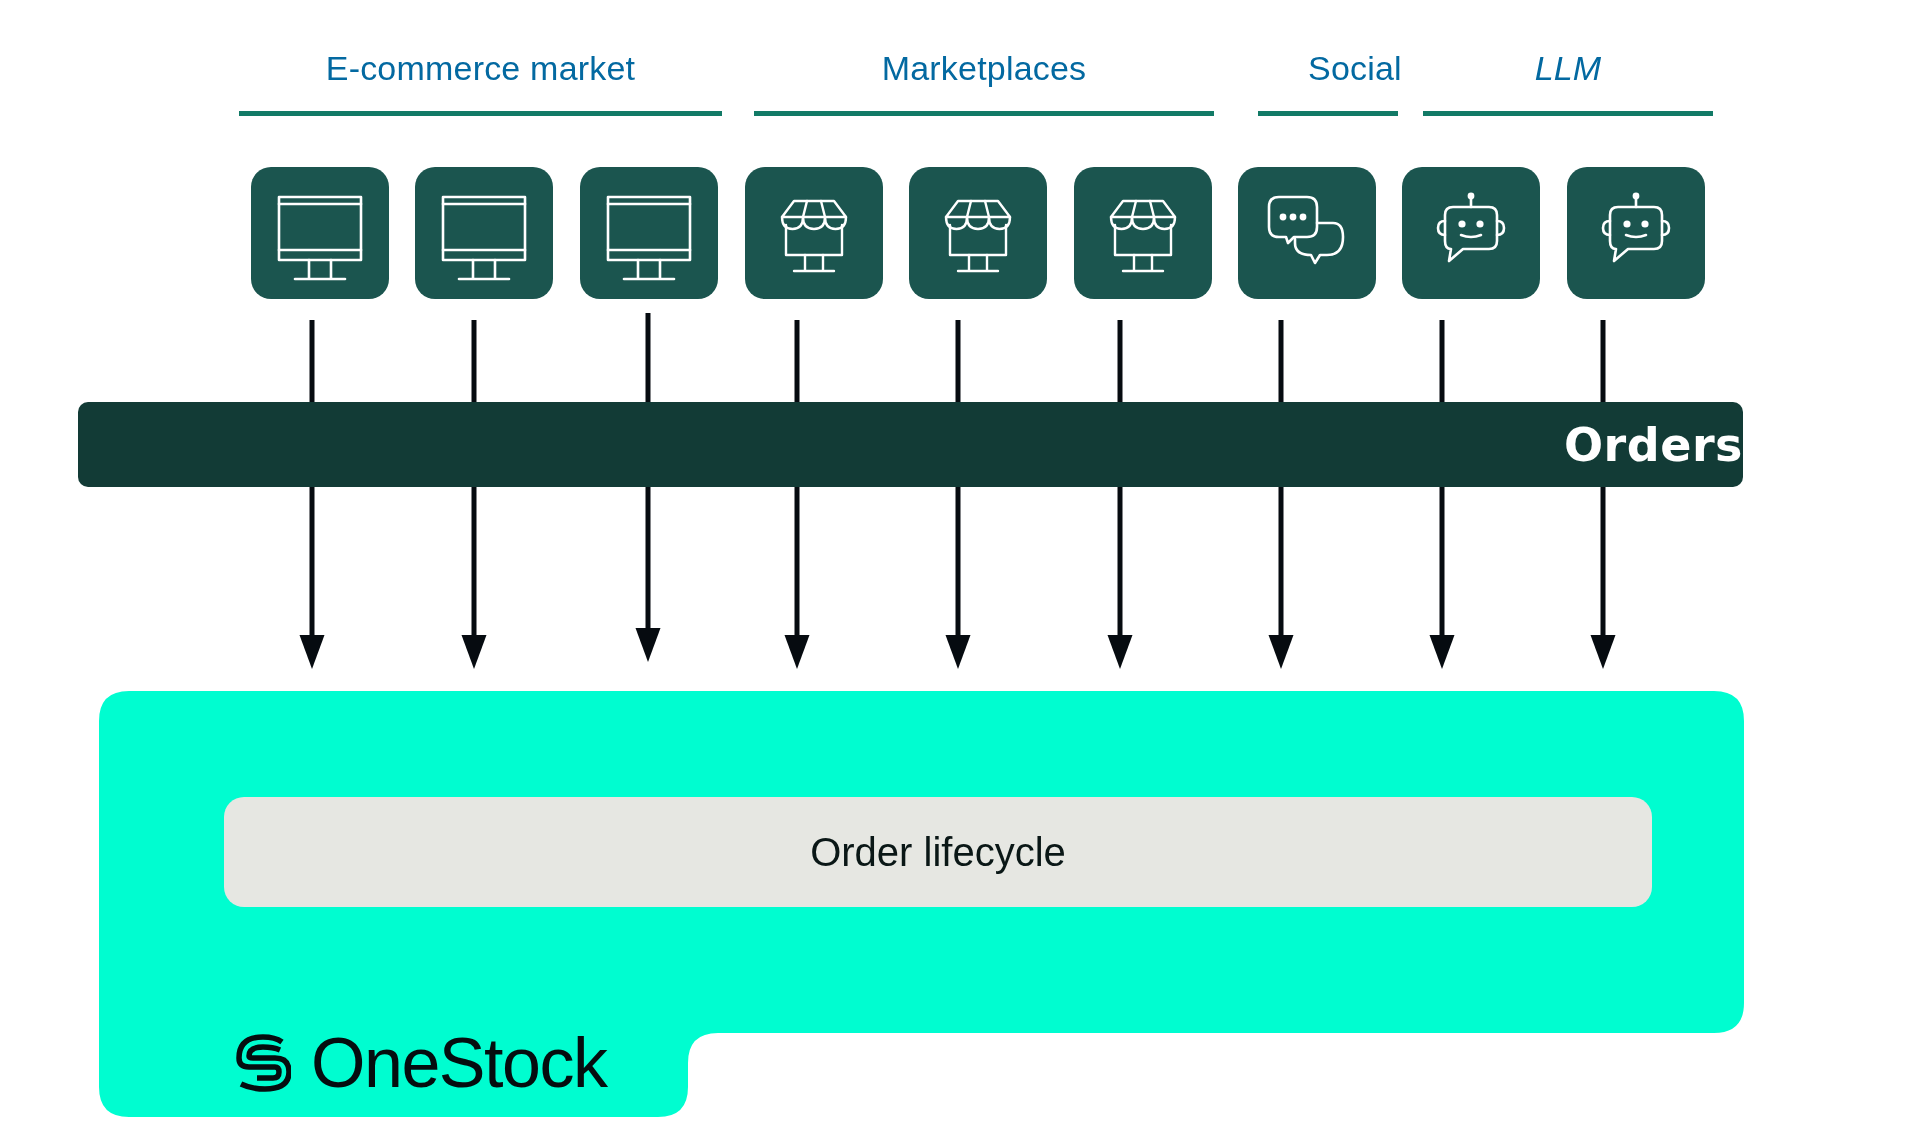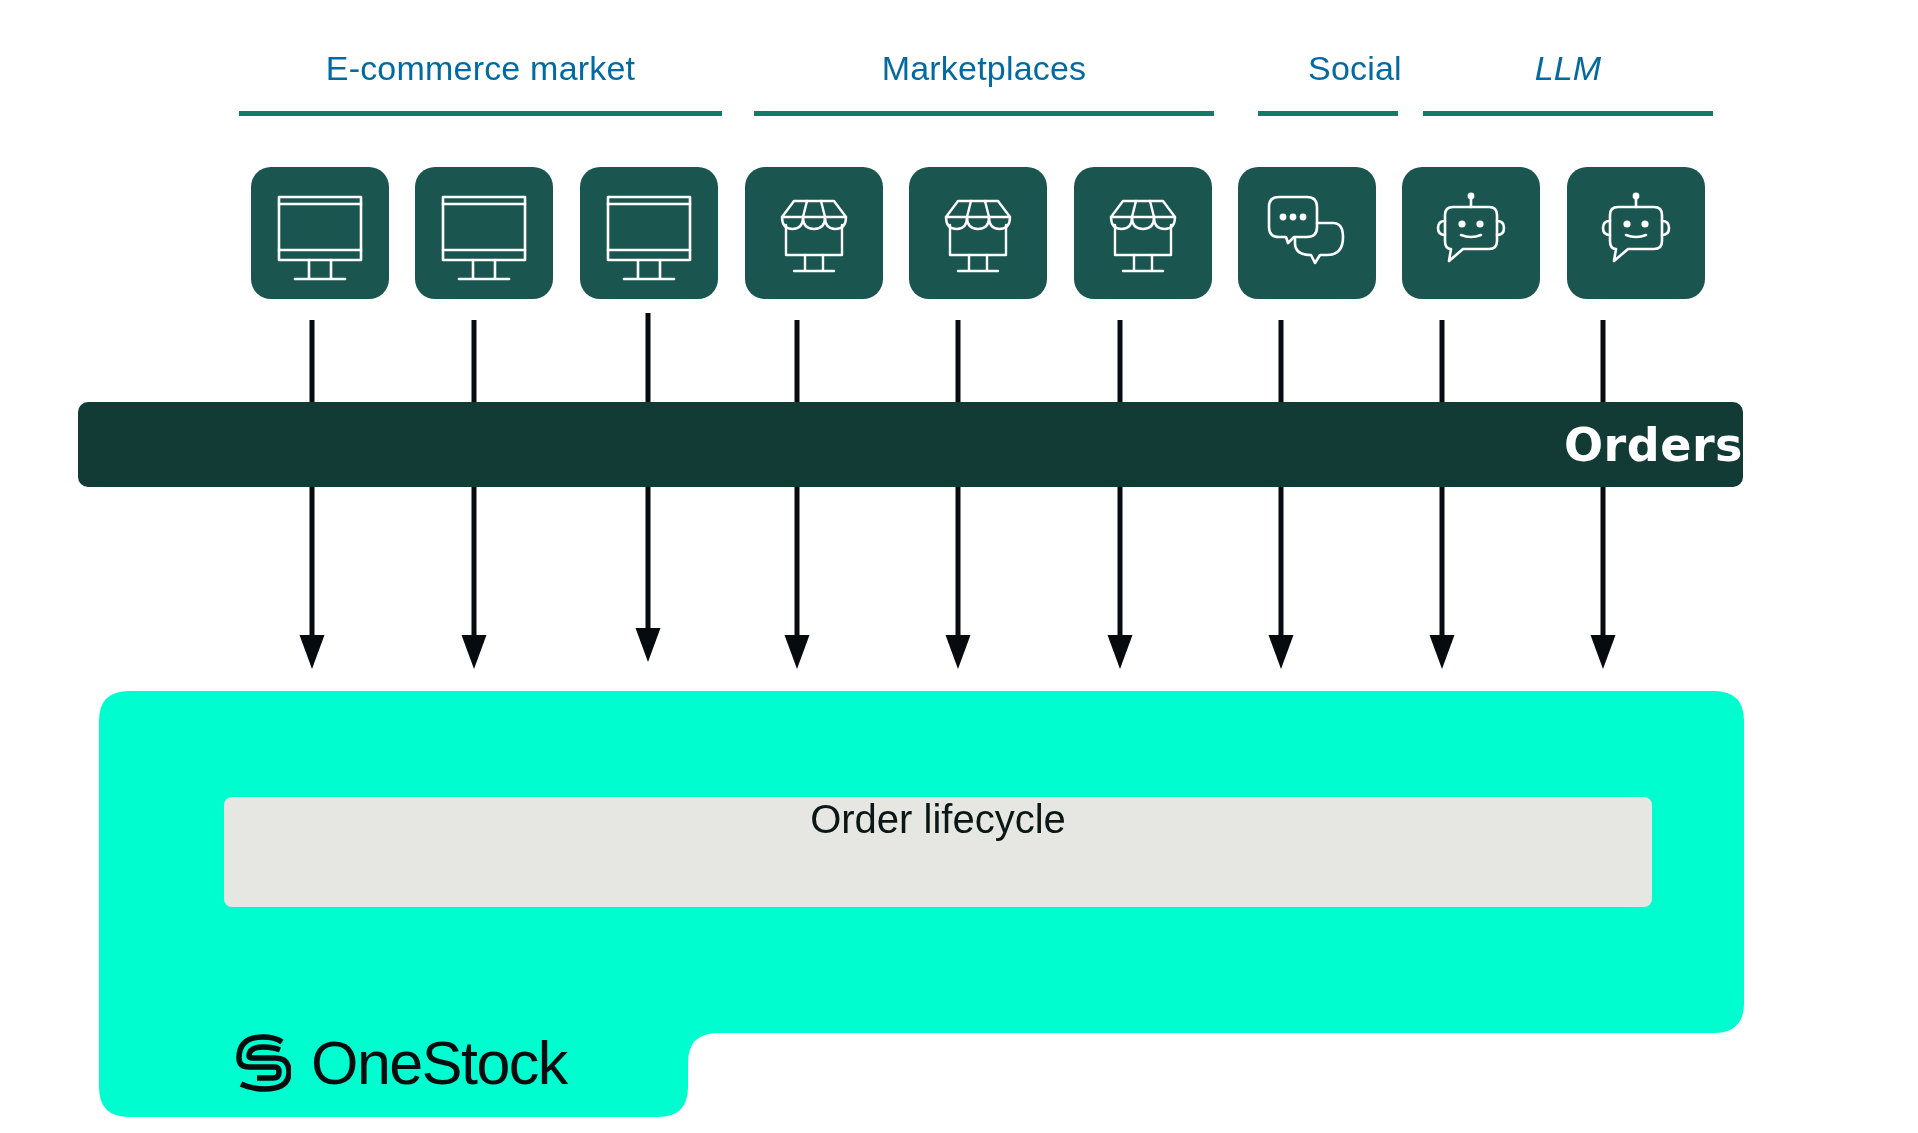--- a/index.html
+++ b/index.html
@@ -5,25 +5,25 @@
   html, body { margin: 0; padding: 0; background: #ffffff; }
   body { width: 1918px; height: 1133px; position: relative; overflow: hidden; font-family: "Liberation Sans", sans-serif; }
   .group-label { position: absolute; top: 48px; height: 40px; line-height: 40px; font-size: 34px; color: #0369a1; white-space: nowrap; text-align: center; font-family: "Liberation Sans", sans-serif; letter-spacing: 0.2px; }
   .group-line { position: absolute; top: 111px; height: 5px; background: #127a66; }
   .channel-box { position: absolute; top: 167px; width: 138px; height: 132px; border-radius: 20px; background: #1b554f; display: flex; align-items: center; justify-content: center; }
   .channel-box svg { width: 100px; height: 100px; overflow: visible; }
   #arrows { position: absolute; left: 0; top: 0; width: 1918px; height: 1133px; }
   .orders-bar { position: absolute; left: 78px; top: 402px; width: 1665px; height: 85px; border-radius: 10px; background: #123b36; display: flex; align-items: center; justify-content: flex-end; }
   .orders-label { color: #ffffff; font-size: 46px; font-weight: bold; font-family: "DejaVu Sans", sans-serif; letter-spacing: 0.5px; }
   #platform-shape { position: absolute; left: 0; top: 0; }
-  .lifecycle-box { position: absolute; left: 224px; top: 797px; width: 1428px; height: 110px; border-radius: 8px; background: #e6e7e2; display: flex; align-items: flex-start; justify-content: center; }
+  .lifecycle-box { position: absolute; left: 224px; top: 797px; width: 1428px; height: 110px; border-radius: 20px; background: #e6e7e2; display: flex; align-items: center; justify-content: center; }
   .lifecycle-label { font-size: 40px; color: #0a1716; font-family: "Liberation Sans", sans-serif; }
   .logo { position: absolute; left: 235px; top: 1030px; height: 66px; display: flex; align-items: center; }
   .logo-icon { width: 56px; height: 58px; margin-right: 20px; }
-  .logo-text { font-size: 61px; color: #050d0f; font-family: "Liberation Sans", sans-serif; letter-spacing: -1.5px; line-height: 66px; }
+  .logo-text { font-size: 70px; color: #050d0f; font-family: "Liberation Sans", sans-serif; letter-spacing: -1.5px; line-height: 66px; }
 </style>
 </head>
 <body>
 
 <div class="group-label" style="left:239px; width:483px;">E-commerce market</div>
 <div class="group-line" style="left:239px; width:483px;"></div>
 
 <div class="group-label" style="left:754px; width:460px;">Marketplaces</div>
 <div class="group-line" style="left:754px; width:460px;"></div>
 

